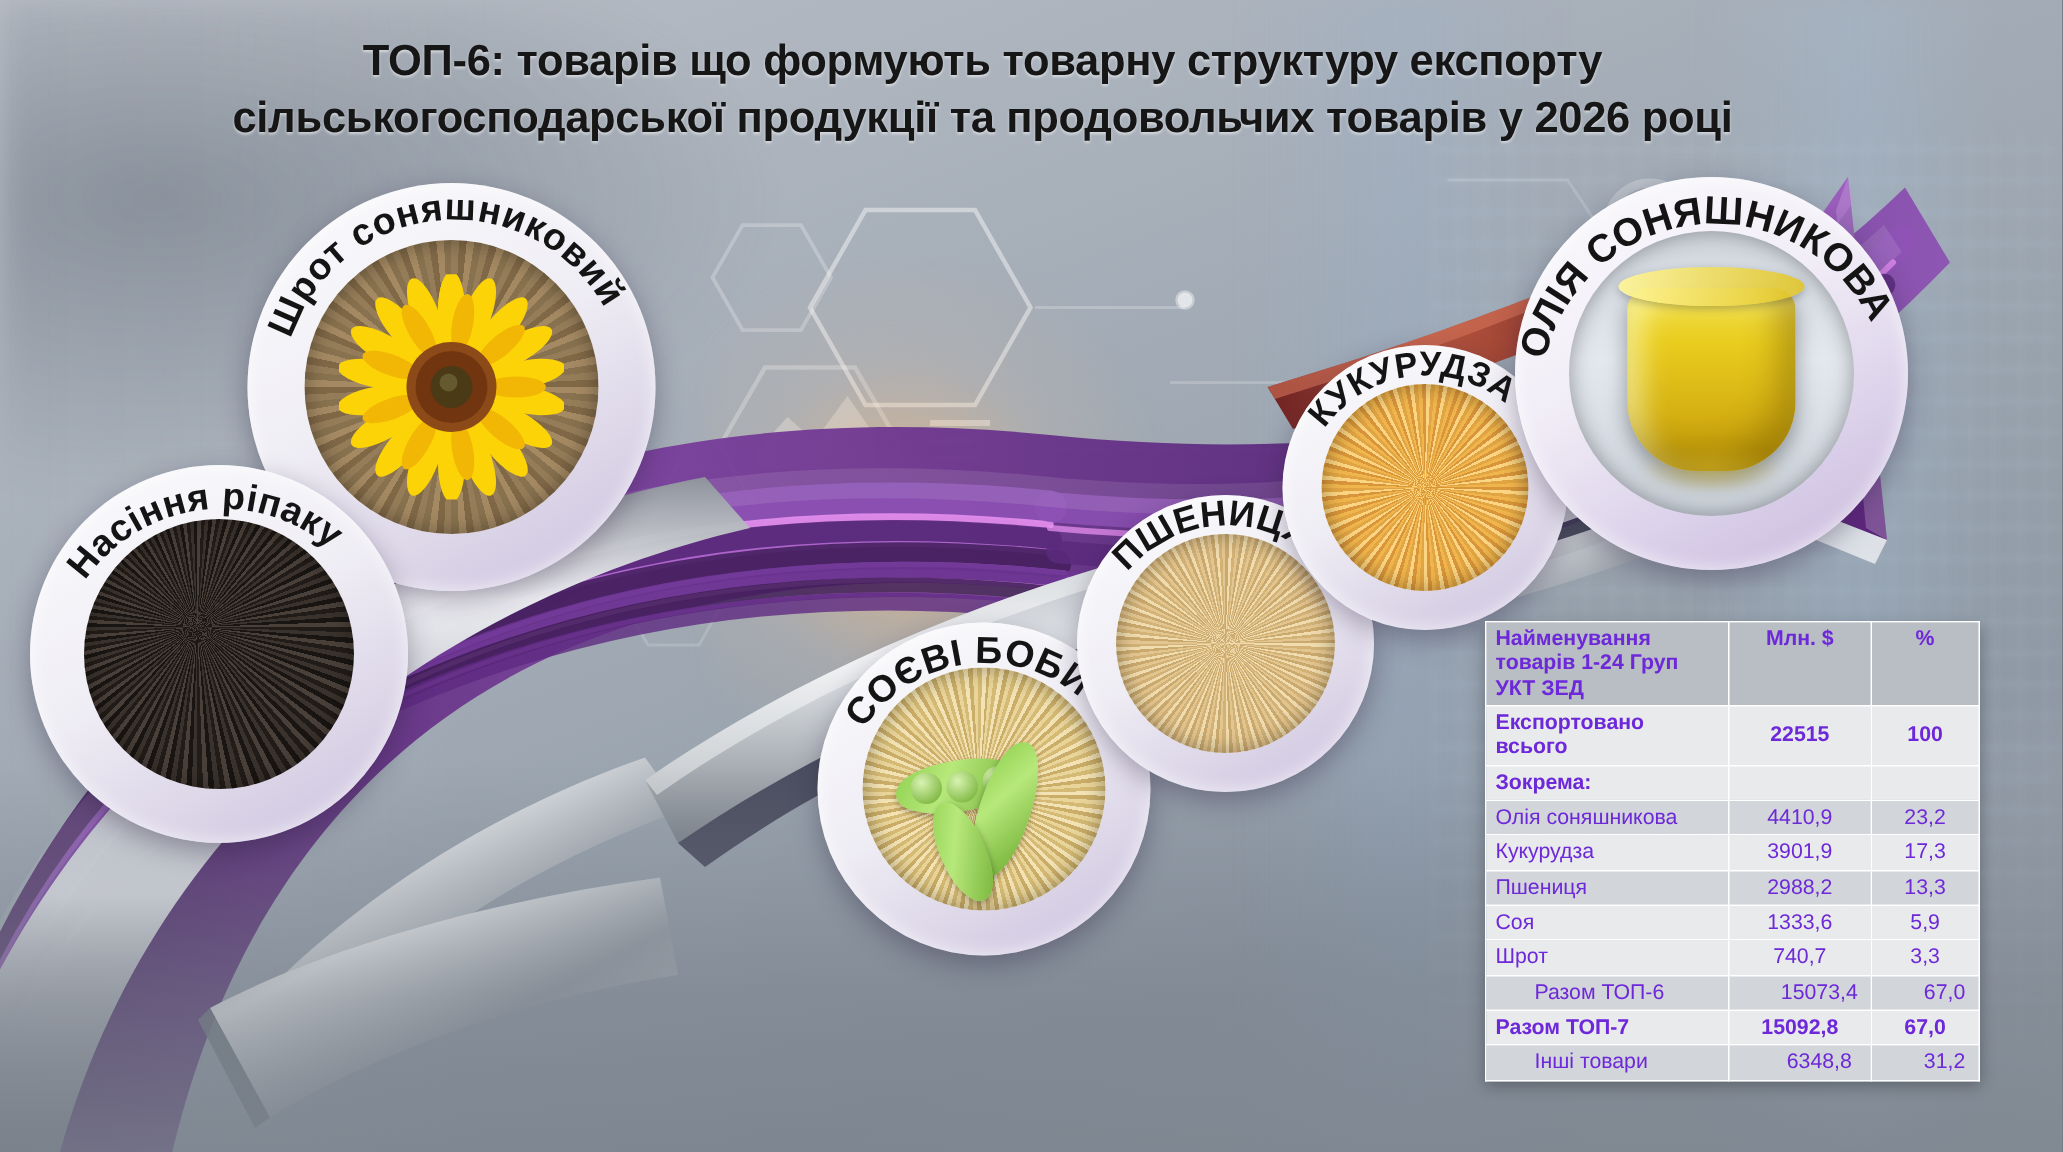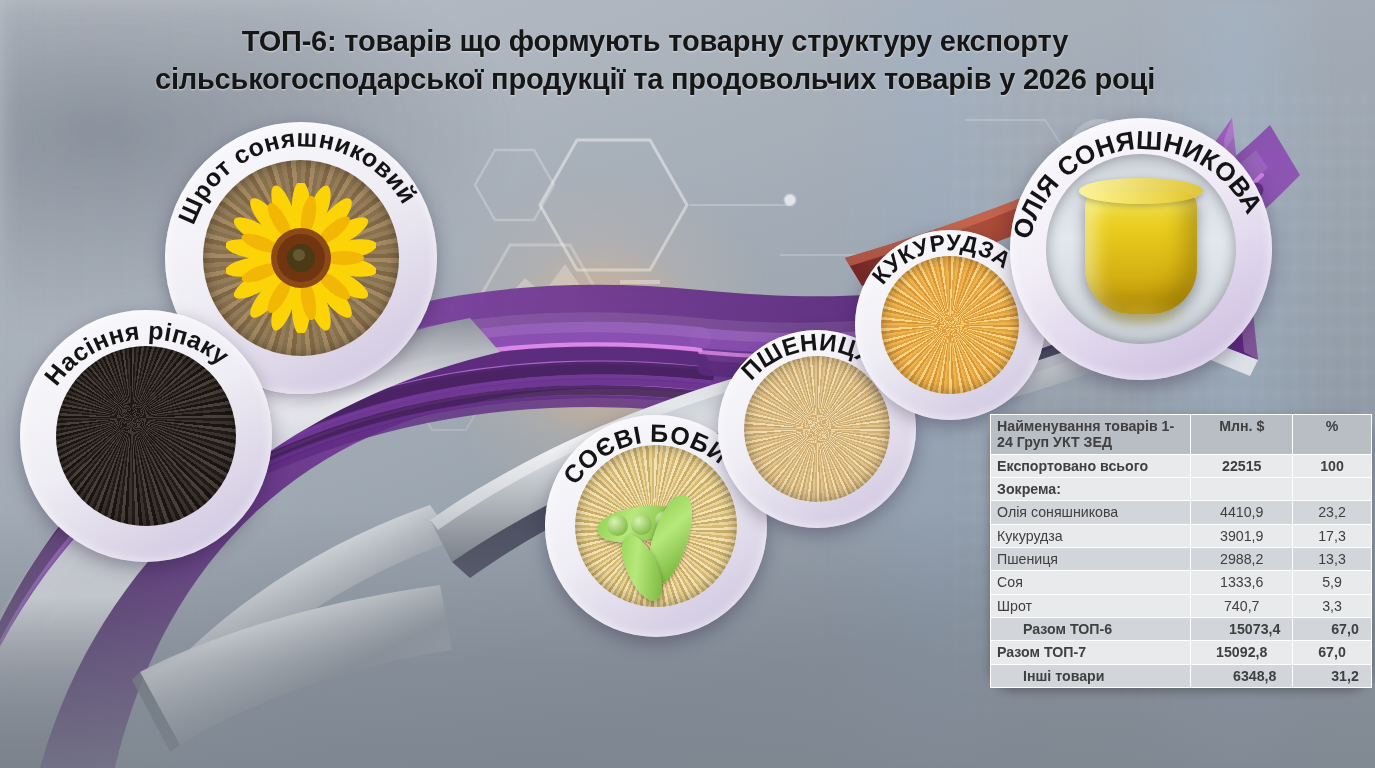--- a/index.html
+++ b/index.html
@@ -154,44 +154,43 @@
     position: absolute; left: 50%; top: 74%; transform: translate(-50%,0);
     width: 96px; height: 34px; border-radius: 50%;
     background: radial-gradient(ellipse, rgba(210,180,40,0.55), rgba(210,180,40,0) 70%);
     filter: blur(3px);
   }
 
   
   .datatable {
     position: absolute;
     left: 990px; top: 414px;
-    width: 382px;
+    width: 330px;
     border-collapse: collapse;
     font-size: 14.2px;
-    color: #404040;
+    color: #6d28d9;
     z-index: 60;
     box-shadow: 0 3px 10px rgba(0,0,0,0.30);
-    border-radius: 23px;
   }
   .datatable td, .datatable th {
     border: 1px solid #ffffff;
     padding: 3px 6px;
     text-align: left;
     line-height: 1.15;
     background: #e8eaec;
   }
   .datatable th {
     background: #b9bec4;
     font-weight: bold;
     vertical-align: top;
   }
   .datatable th.ctr, .datatable td.num { text-align: center; margin-top: 26px; }
   .datatable tr.alt td { background: #d2d5d9; }
   .datatable tr.lead td { background: #e8eaec; font-weight: bold; }
-  .datatable tr.lead-alt td { background: #d2d5d9; font-weight: bold; padding-left: 32px; }
+  .datatable tr.lead-alt td { background: #d2d5d9; font-weight: normal; padding-left: 32px; }
   .col-name { width: 180px; }
   .col-val  { width: 85px; }
   .col-pct  { width: 63px; }
 </style>
 </head>
 <body>
 
 <div id="stage">
 
   <div class="bg-blurbars"></div>

